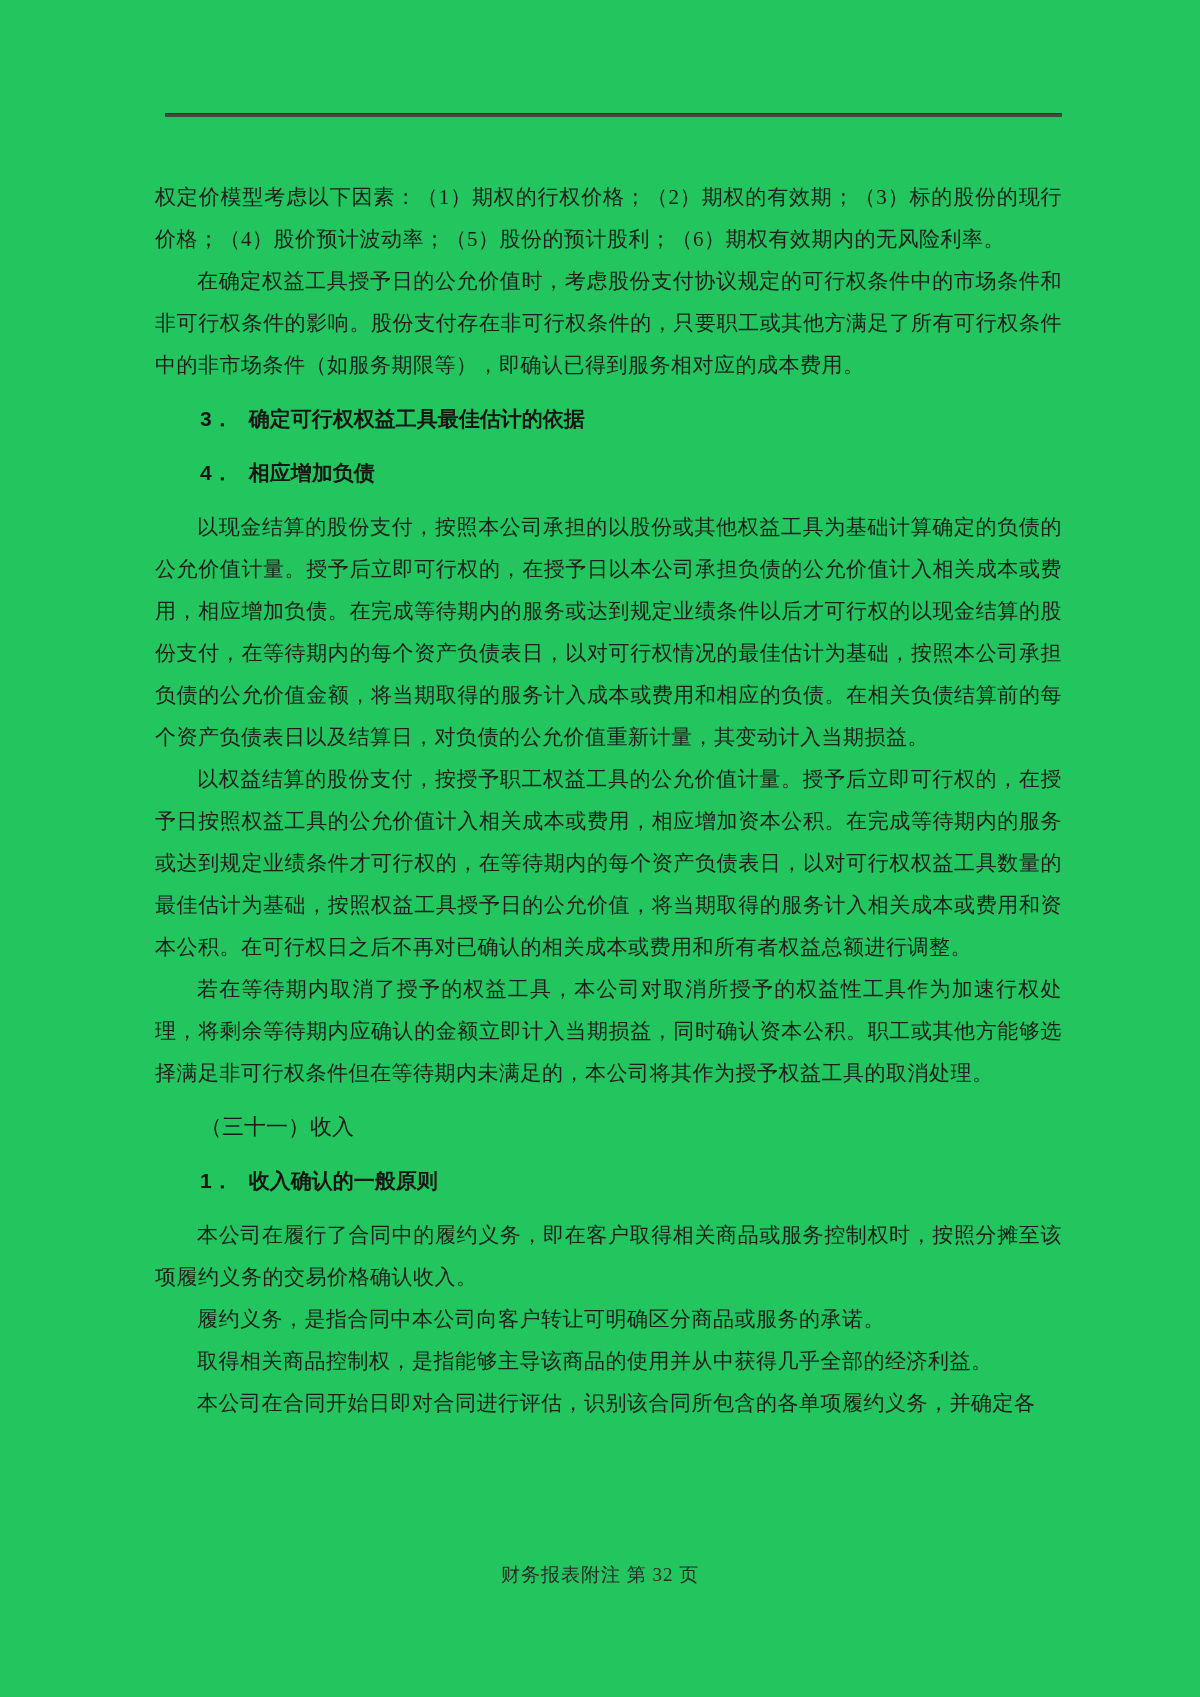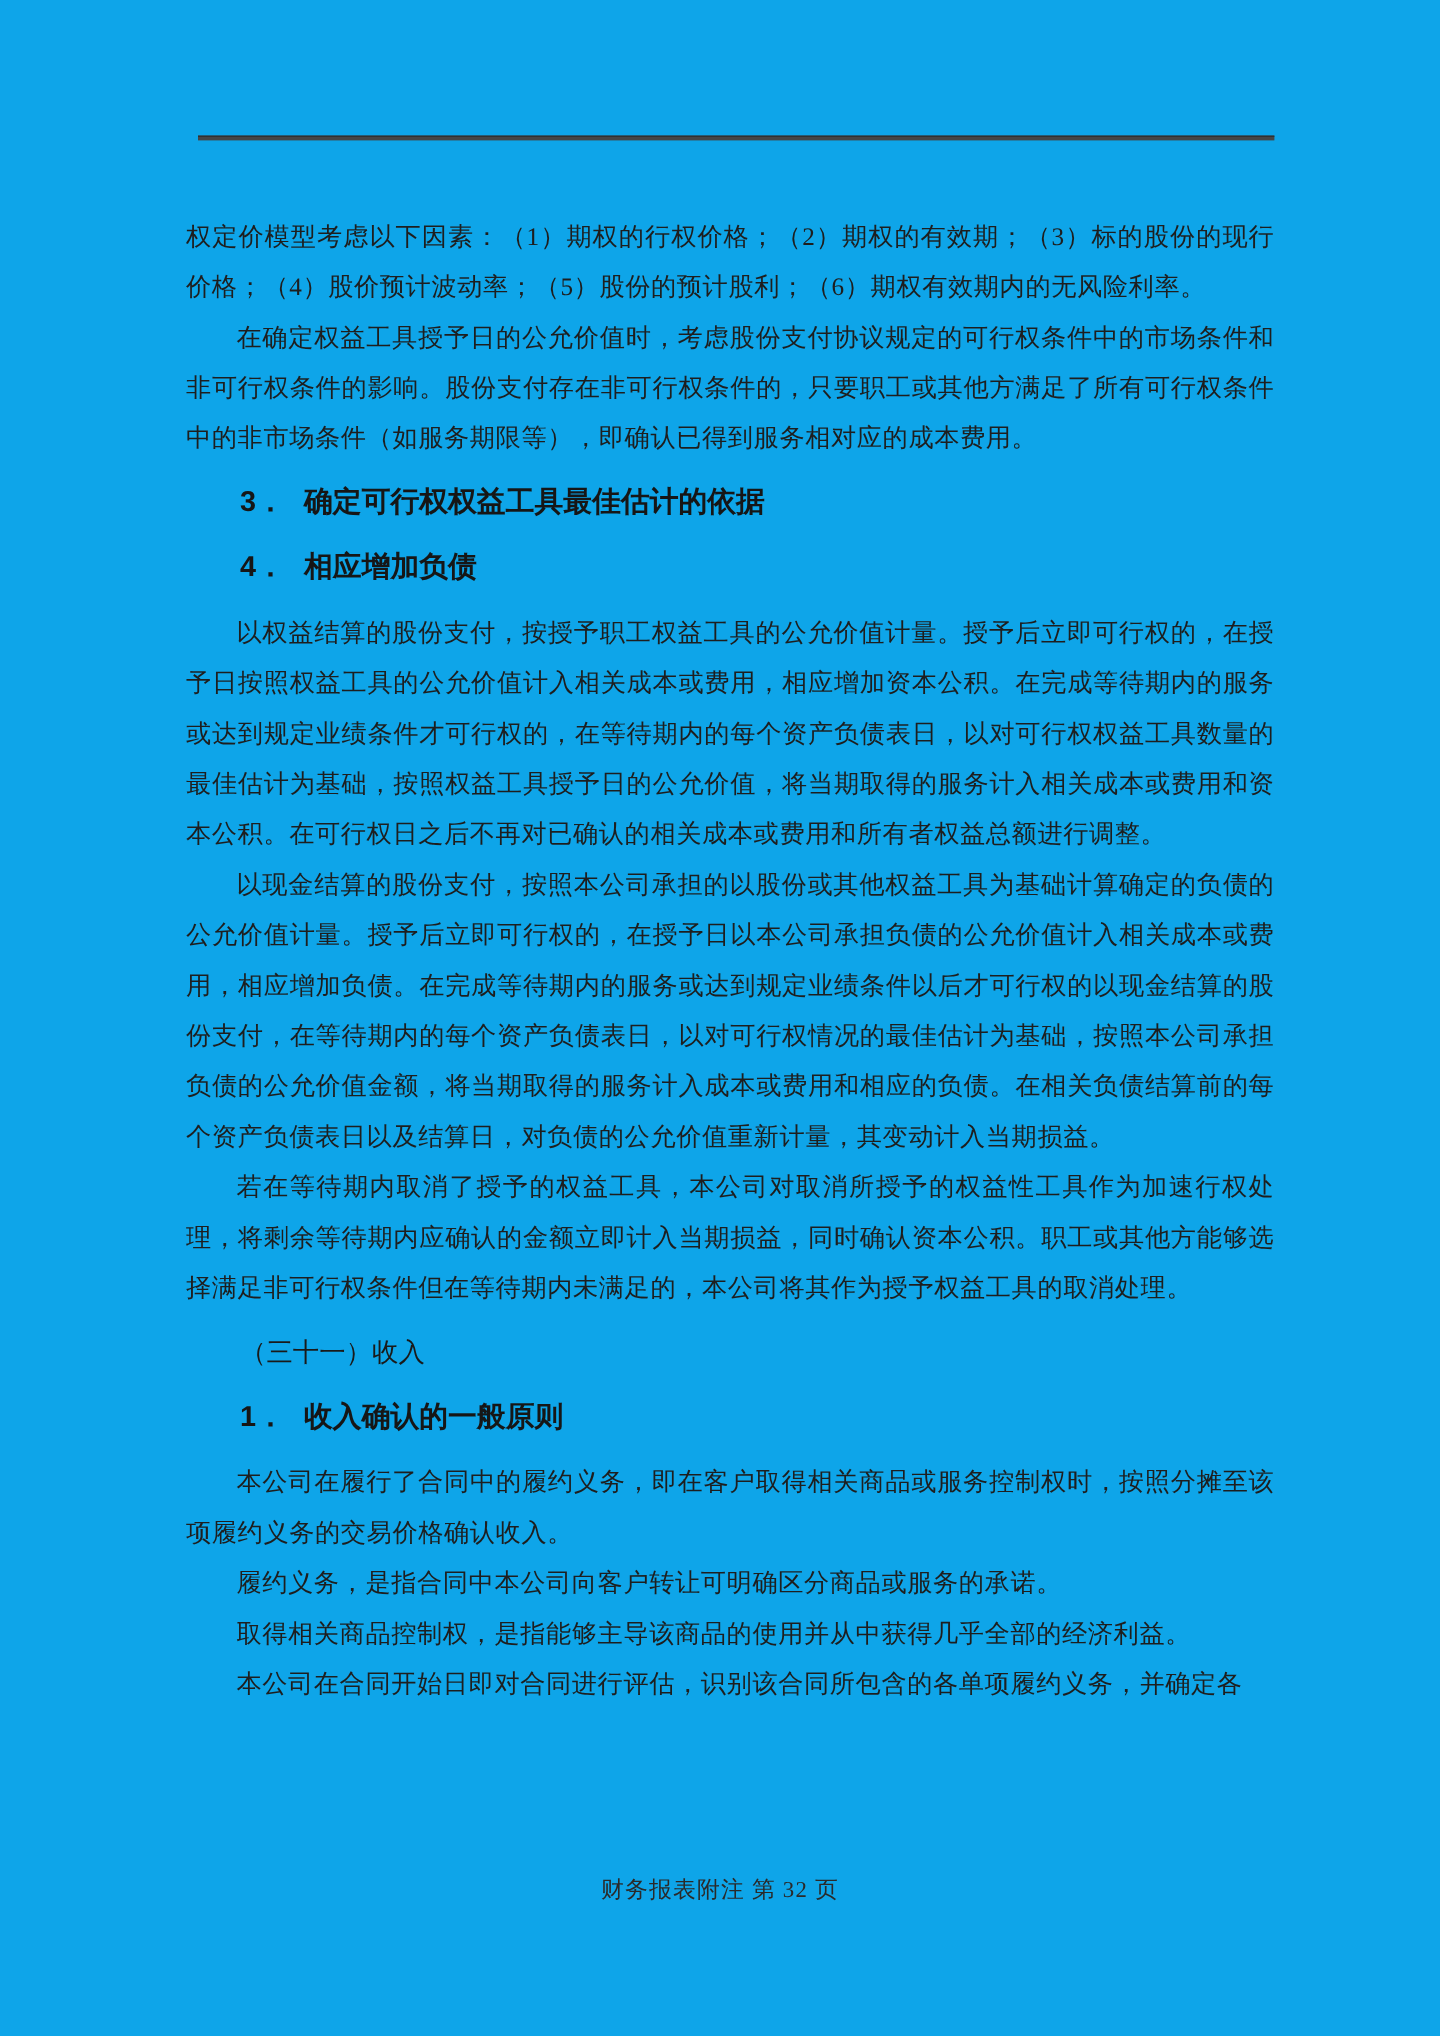--- a/index.html
+++ b/index.html
@@ -1,21 +1,21 @@
 <!DOCTYPE html>
 <html lang="zh"><head>
 <meta charset="utf-8">
 <style>
   html, body { margin: 0; padding: 0; background: #e8e8e8; }
   .page {
     position: relative;
     width: 1200px;
     height: 1697px;
     margin: 0 auto;
-    background: #0ea5e9;
+    background: #22c55e;
     overflow: hidden;
     font-family: "Liberation Serif", "DejaVu Serif", serif;
     color: #1e1e1e;
   }
   .rule {
     position: absolute;
     top: 113px;
     left: 165px;
     width: 897px;
     height: 3px;
@@ -31,21 +31,21 @@
   }
   p.body {
     margin: 0;
     font-size: 21px;
     line-height: 42px;
     letter-spacing: 0.5px;
   }
   p.indent { text-indent: 42px; }
   .num-heading {
     margin: 12px 0 12px 45px;
-    font-size: 24px;
+    font-size: 21px;
     line-height: 42px;
     font-weight: bold;
     font-family: "Liberation Sans", "DejaVu Sans", sans-serif;
     color: #161616;
   }
   .num-heading .h-num { margin-right: 16px; }
   .section-heading {
     margin: 12px 0 12px 45px;
     font-size: 22px;
     line-height: 42px;
@@ -80,23 +80,23 @@
 
     <div class="num-heading">
       <span class="h-num">3．</span><span>确定可行权权益工具最佳估计的依据</span>
     </div>
 
 
     <div class="num-heading">
       <span class="h-num">4．</span><span>相应增加负债</span>
     </div>
 
+    <p class="body indent">以现金结算的股份支付，按照本公司承担的以股份或其他权益工具为基础计算确定的负债的公允价值计量。授予后立即可行权的，在授予日以本公司承担负债的公允价值计入相关成本或费用，相应增加负债。在完成等待期内的服务或达到规定业绩条件以后才可行权的以现金结算的股份支付，在等待期内的每个资产负债表日，以对可行权情况的最佳估计为基础，按照本公司承担负债的公允价值金额，将当期取得的服务计入成本或费用和相应的负债。在相关负债结算前的每个资产负债表日以及结算日，对负债的公允价值重新计量，其变动计入当期损益。</p>
+
     <p class="body indent">以权益结算的股份支付，按授予职工权益工具的公允价值计量。授予后立即可行权的，在授予日按照权益工具的公允价值计入相关成本或费用，相应增加资本公积。在完成等待期内的服务或达到规定业绩条件才可行权的，在等待期内的每个资产负债表日，以对可行权权益工具数量的最佳估计为基础，按照权益工具授予日的公允价值，将当期取得的服务计入相关成本或费用和资本公积。在可行权日之后不再对已确认的相关成本或费用和所有者权益总额进行调整。</p>
-
-    <p class="body indent">以现金结算的股份支付，按照本公司承担的以股份或其他权益工具为基础计算确定的负债的公允价值计量。授予后立即可行权的，在授予日以本公司承担负债的公允价值计入相关成本或费用，相应增加负债。在完成等待期内的服务或达到规定业绩条件以后才可行权的以现金结算的股份支付，在等待期内的每个资产负债表日，以对可行权情况的最佳估计为基础，按照本公司承担负债的公允价值金额，将当期取得的服务计入成本或费用和相应的负债。在相关负债结算前的每个资产负债表日以及结算日，对负债的公允价值重新计量，其变动计入当期损益。</p>
 
     <p class="body indent">若在等待期内取消了授予的权益工具，本公司对取消所授予的权益性工具作为加速行权处理，将剩余等待期内应确认的金额立即计入当期损益，同时确认资本公积。职工或其他方能够选择满足非可行权条件但在等待期内未满足的，本公司将其作为授予权益工具的取消处理。</p>
 
     <div class="section-heading">
       <span class="h-num">（三十一）</span><span>收入</span>
     </div>
 
     <div class="num-heading">
       <span class="h-num">1．</span><span>收入确认的一般原则</span>
     </div>

